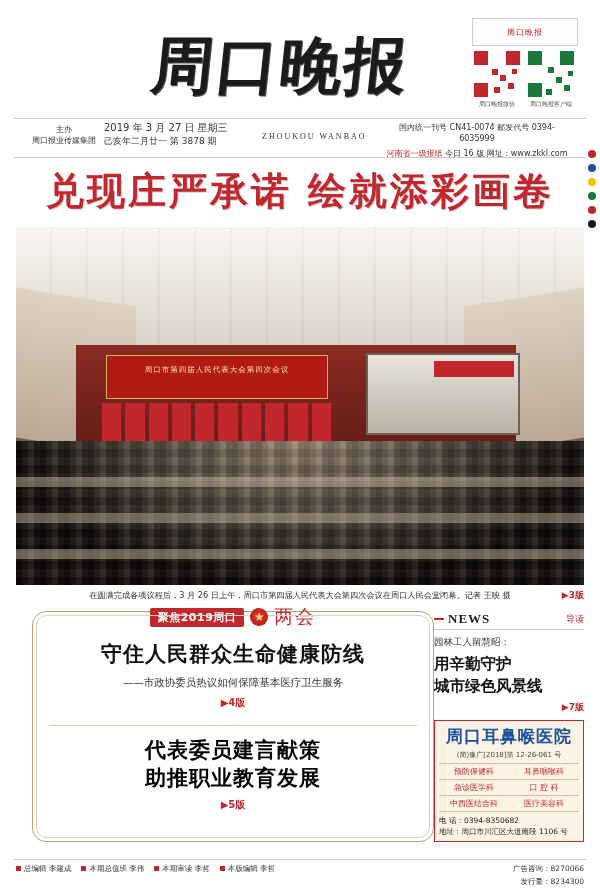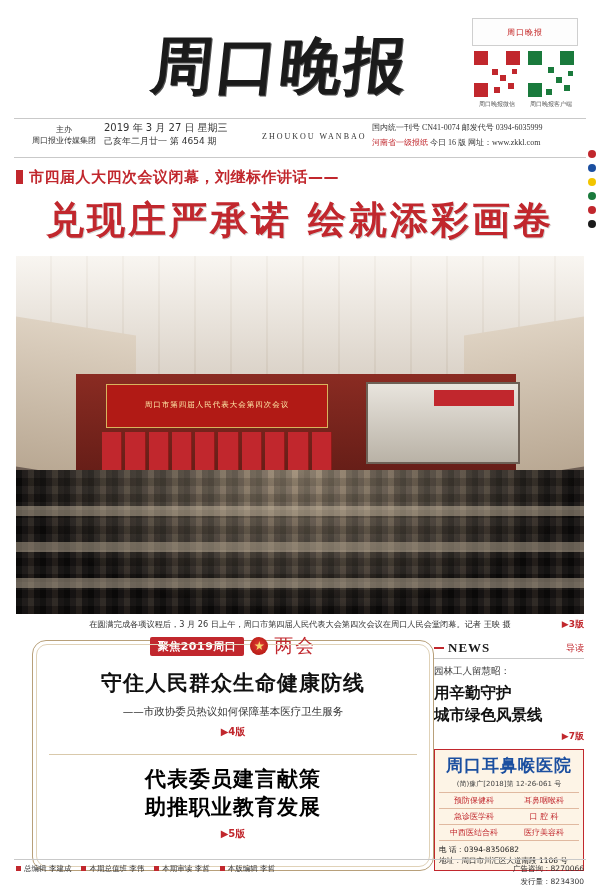--- a/index.html
+++ b/index.html
@@ -37,21 +37,21 @@
 
   
   .inforule{border-top:1px solid #c9c9c9;border-bottom:1px solid #c9c9c9;margin:0 14px;height:38px;position:relative;}
   .inforule .cell{position:absolute;font-size:8px;color:#333;line-height:11px;}
   .org{left:14px;top:5px;text-align:center;width:72px;font-size:8px;}
   .org b{display:block;font-size:8px;font-weight:normal;}
   .datebox{left:90px;top:3px;width:150px;}
   .datebox .l1{font-size:10px;letter-spacing:0;}
   .datebox .l2{font-size:9px;margin-top:3px;}
   .pinyin{left:248px;top:12px;width:120px;text-align:left;font-size:12px;letter-spacing:2px;color:#3b3b3b;font-family:"Liberation Serif",serif;}
-  .codes{right:24px;top:3px;width:190px;text-align:left;font-size:8px;font-family:Liberation Serif, serif;}
+  .codes{right:14px;top:3px;width:190px;text-align:center;font-size:8px;}
   .codes .red{color:#c1272d;}
   .codes .l2{margin-top:4px;}
 
   
   .kicker{margin:10px 16px 0;font-size:15px;font-weight:bold;color:#c1272d;letter-spacing:0.5px;}
   .kicker .dot{display:inline-block;width:7px;height:14px;background:#c1272d;margin-right:6px;vertical-align:-2px;}
   .headline{
     margin:8px 16px 0;text-align:center;
     font-family:"DejaVu Serif","Liberation Serif",serif;
     font-weight:bold;font-size:38px;color:#c1272d;letter-spacing:3px;
@@ -60,21 +60,21 @@
 
   
   .photo{margin:10px 16px 0;height:358px;position:relative;overflow:hidden;background:#2b2523;}
   .hallbg{position:absolute;inset:0;background:linear-gradient(180deg,#efe7dd 0%,#e3d7c8 22%,#cbb9a3 36%,#6a5b51 60%,#3a3330 100%);}
   .ceiling{position:absolute;left:0;top:0;width:100%;height:150px;background:repeating-linear-gradient(90deg,#f2ece3 0 34px,#e6ded2 34px 36px);}
   .ceiling:after{content:"";position:absolute;inset:0;background:linear-gradient(180deg,rgba(255,255,255,.5),rgba(120,100,80,.25));}
   .wallL{position:absolute;left:0;top:70px;width:120px;height:150px;background:linear-gradient(180deg,#ded2c2,#b9a893);transform:skewY(9deg);}
   .wallR{position:absolute;right:0;top:70px;width:120px;height:150px;background:linear-gradient(180deg,#ded2c2,#b9a893);transform:skewY(-9deg);}
   .stage{position:absolute;left:60px;top:118px;width:440px;height:112px;background:linear-gradient(180deg,#8a2b22,#611c16);}
   .banner{position:absolute;left:90px;top:128px;width:220px;height:42px;background:#b11a15;border:1px solid #d8b45e;}
-  .banner span{display:block;color:#ffe9a8;font-size:7.5px;line-height:12px;text-align:center;padding-top:14px;letter-spacing:1px;}
+  .banner span{display:block;color:#ffe9a8;font-size:7.5px;line-height:12px;text-align:center;padding-top:8px;letter-spacing:1px;}
   .screenR{position:absolute;right:64px;top:126px;width:150px;height:78px;background:linear-gradient(180deg,#e8e4dd,#b9b2a6);border:2px solid #6d6156;}
   .screenR .rb{position:absolute;right:4px;top:6px;width:80px;height:16px;background:#c1272d;}
   .flagrow{position:absolute;left:86px;top:176px;width:230px;height:40px;display:flex;gap:3px;}
   .flagrow i{flex:1;background:#c1272d;display:block;border-right:1px solid #8d1b18;}
   .crowd{position:absolute;left:0;top:214px;width:100%;height:144px;background:
      repeating-linear-gradient(0deg,rgba(0,0,0,.22) 0 8px,rgba(255,255,255,.04) 8px 16px),
      repeating-linear-gradient(90deg,#2d2a29 0 6px,#4a4340 6px 12px,#6e6257 12px 18px,#3c3633 18px 24px);
      filter:contrast(1.05);}
   .crowd:after{content:"";position:absolute;inset:0;background:radial-gradient(ellipse at 50% 0%,rgba(255,230,190,.35),rgba(0,0,0,.55) 70%);}
   .deskrow{position:absolute;left:0;width:100%;height:10px;background:rgba(210,195,170,.45);}
@@ -178,35 +178,32 @@
     </div>
   </div>
 
   <div class="inforule">
     <div class="cell org">
       <b>主办</b>
       <span>周口报业传媒集团</span>
     </div>
     <div class="cell datebox">
       <div class="l1">2019 年 3 月 27 日 星期三</div>
-      <div class="l2">己亥年二月廿一 第 4654 期</div>
+      <div class="l2">己亥年二月廿一 第 3878 期</div>
     </div>
     <div class="cell pinyin">ZHOUKOU WANBAO</div>
     <div class="cell codes">
       <div>国内统一刊号 CN41-0074 邮发代号 0394-6035999</div>
       <div class="l2">
         <span class="red">河南省一级报纸</span>
         <span>今日 16 版   网址：www.zkkl.com</span>
       </div>
     </div>
   </div>
 
-  <div class="kicker">
-    <span class="dot"></span><span>市四届人大四次会议闭幕，刘继标作讲话——</span>
-  </div>
   <div class="headline">兑现庄严承诺 绘就添彩画卷</div>
 
   <div class="photo">
     <div class="hallbg"></div>
     <div class="ceiling"></div>
     <div class="wallL"></div>
     <div class="wallR"></div>
     <div class="stage"></div>
     <div class="banner">
       <span>周口市第四届人民代表大会第四次会议</span>

